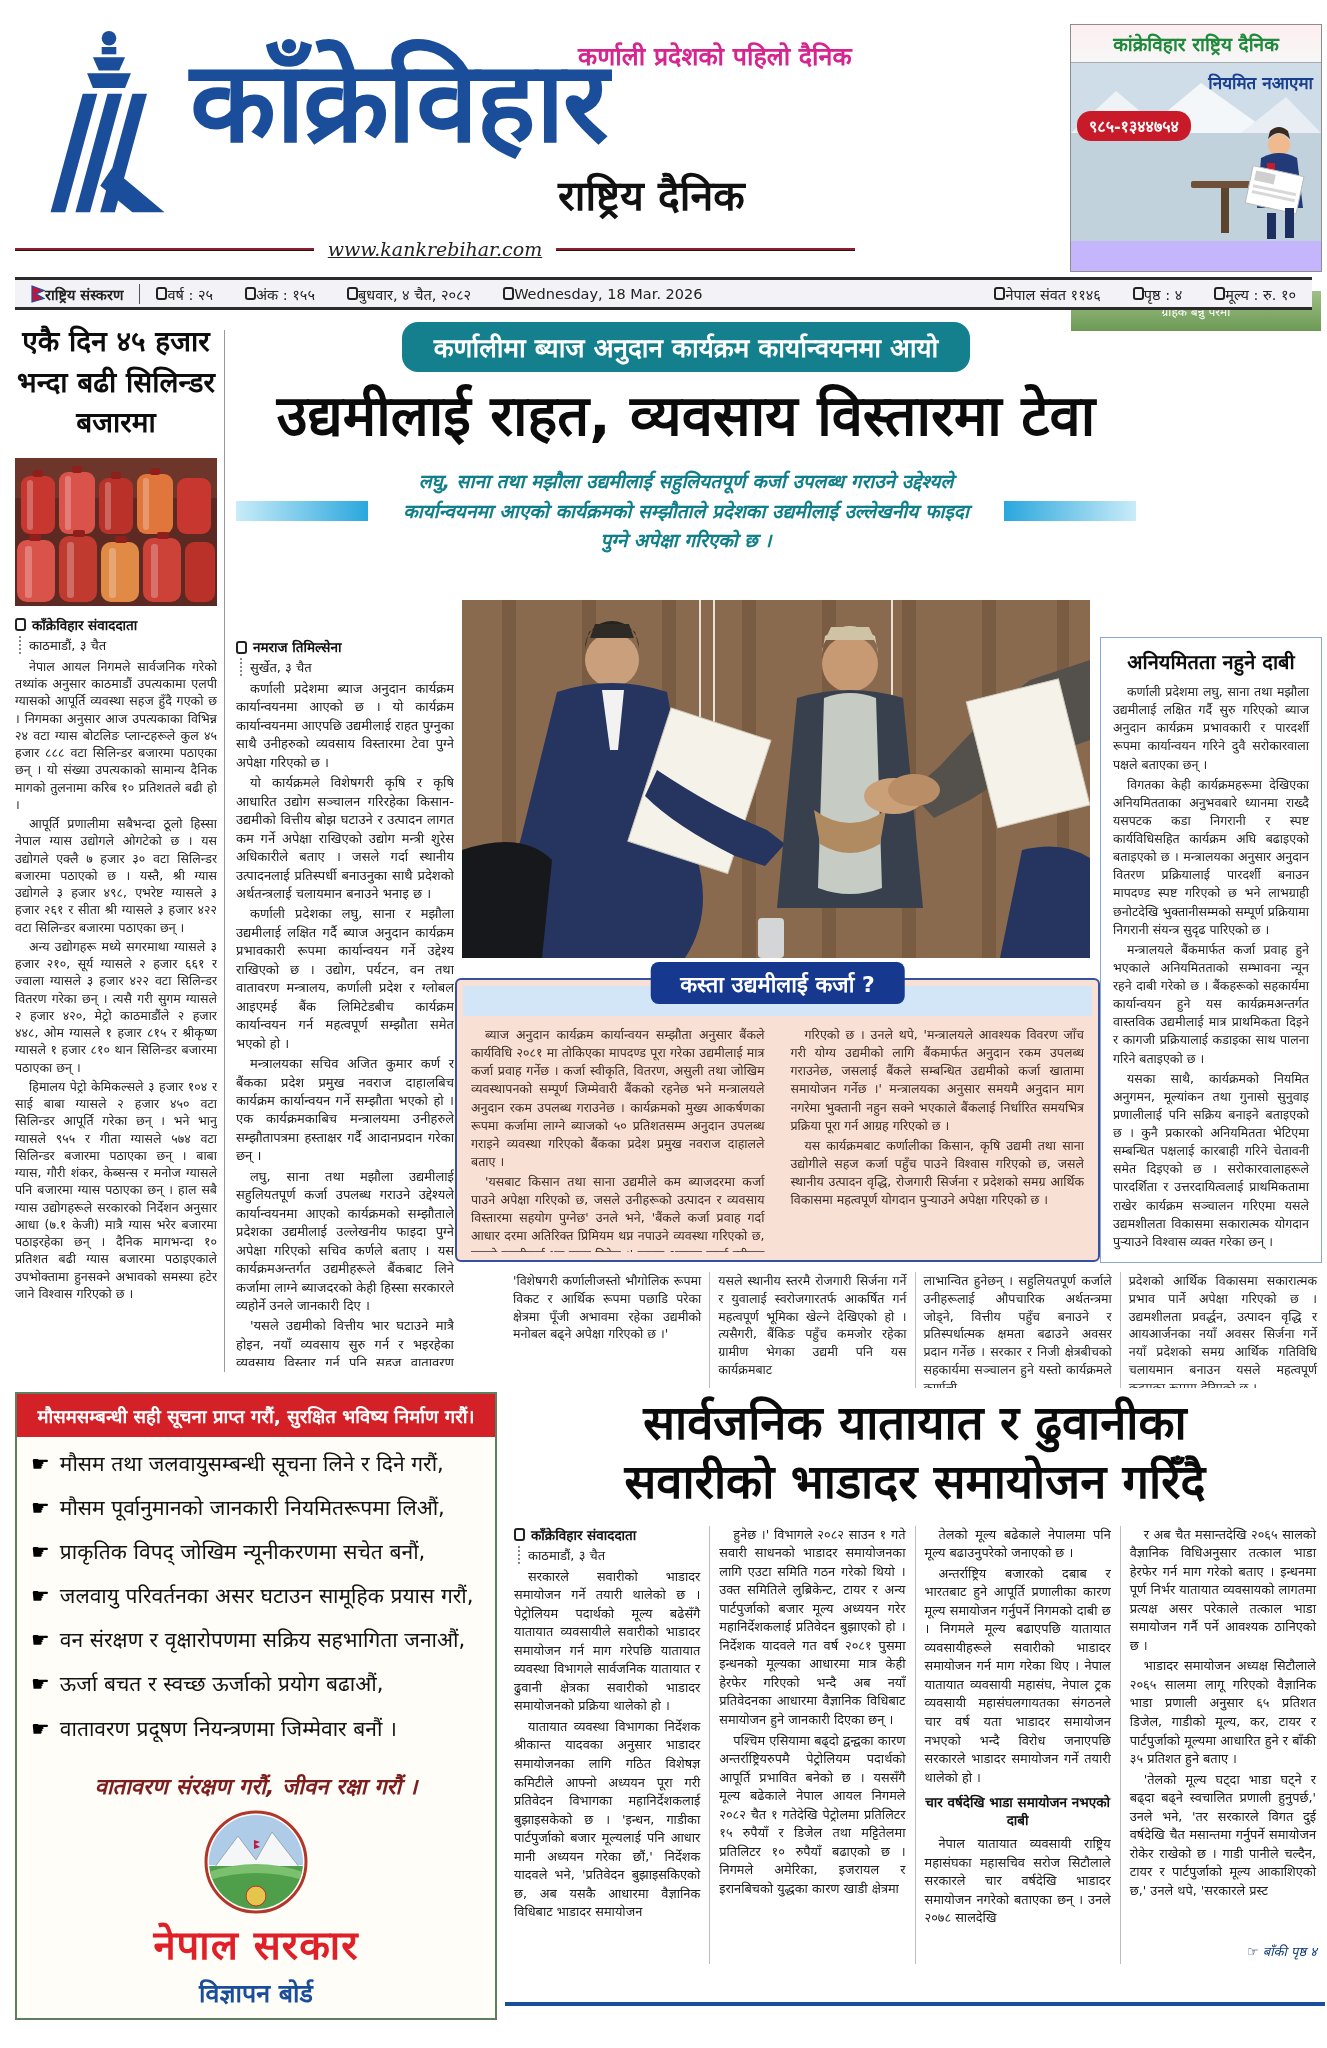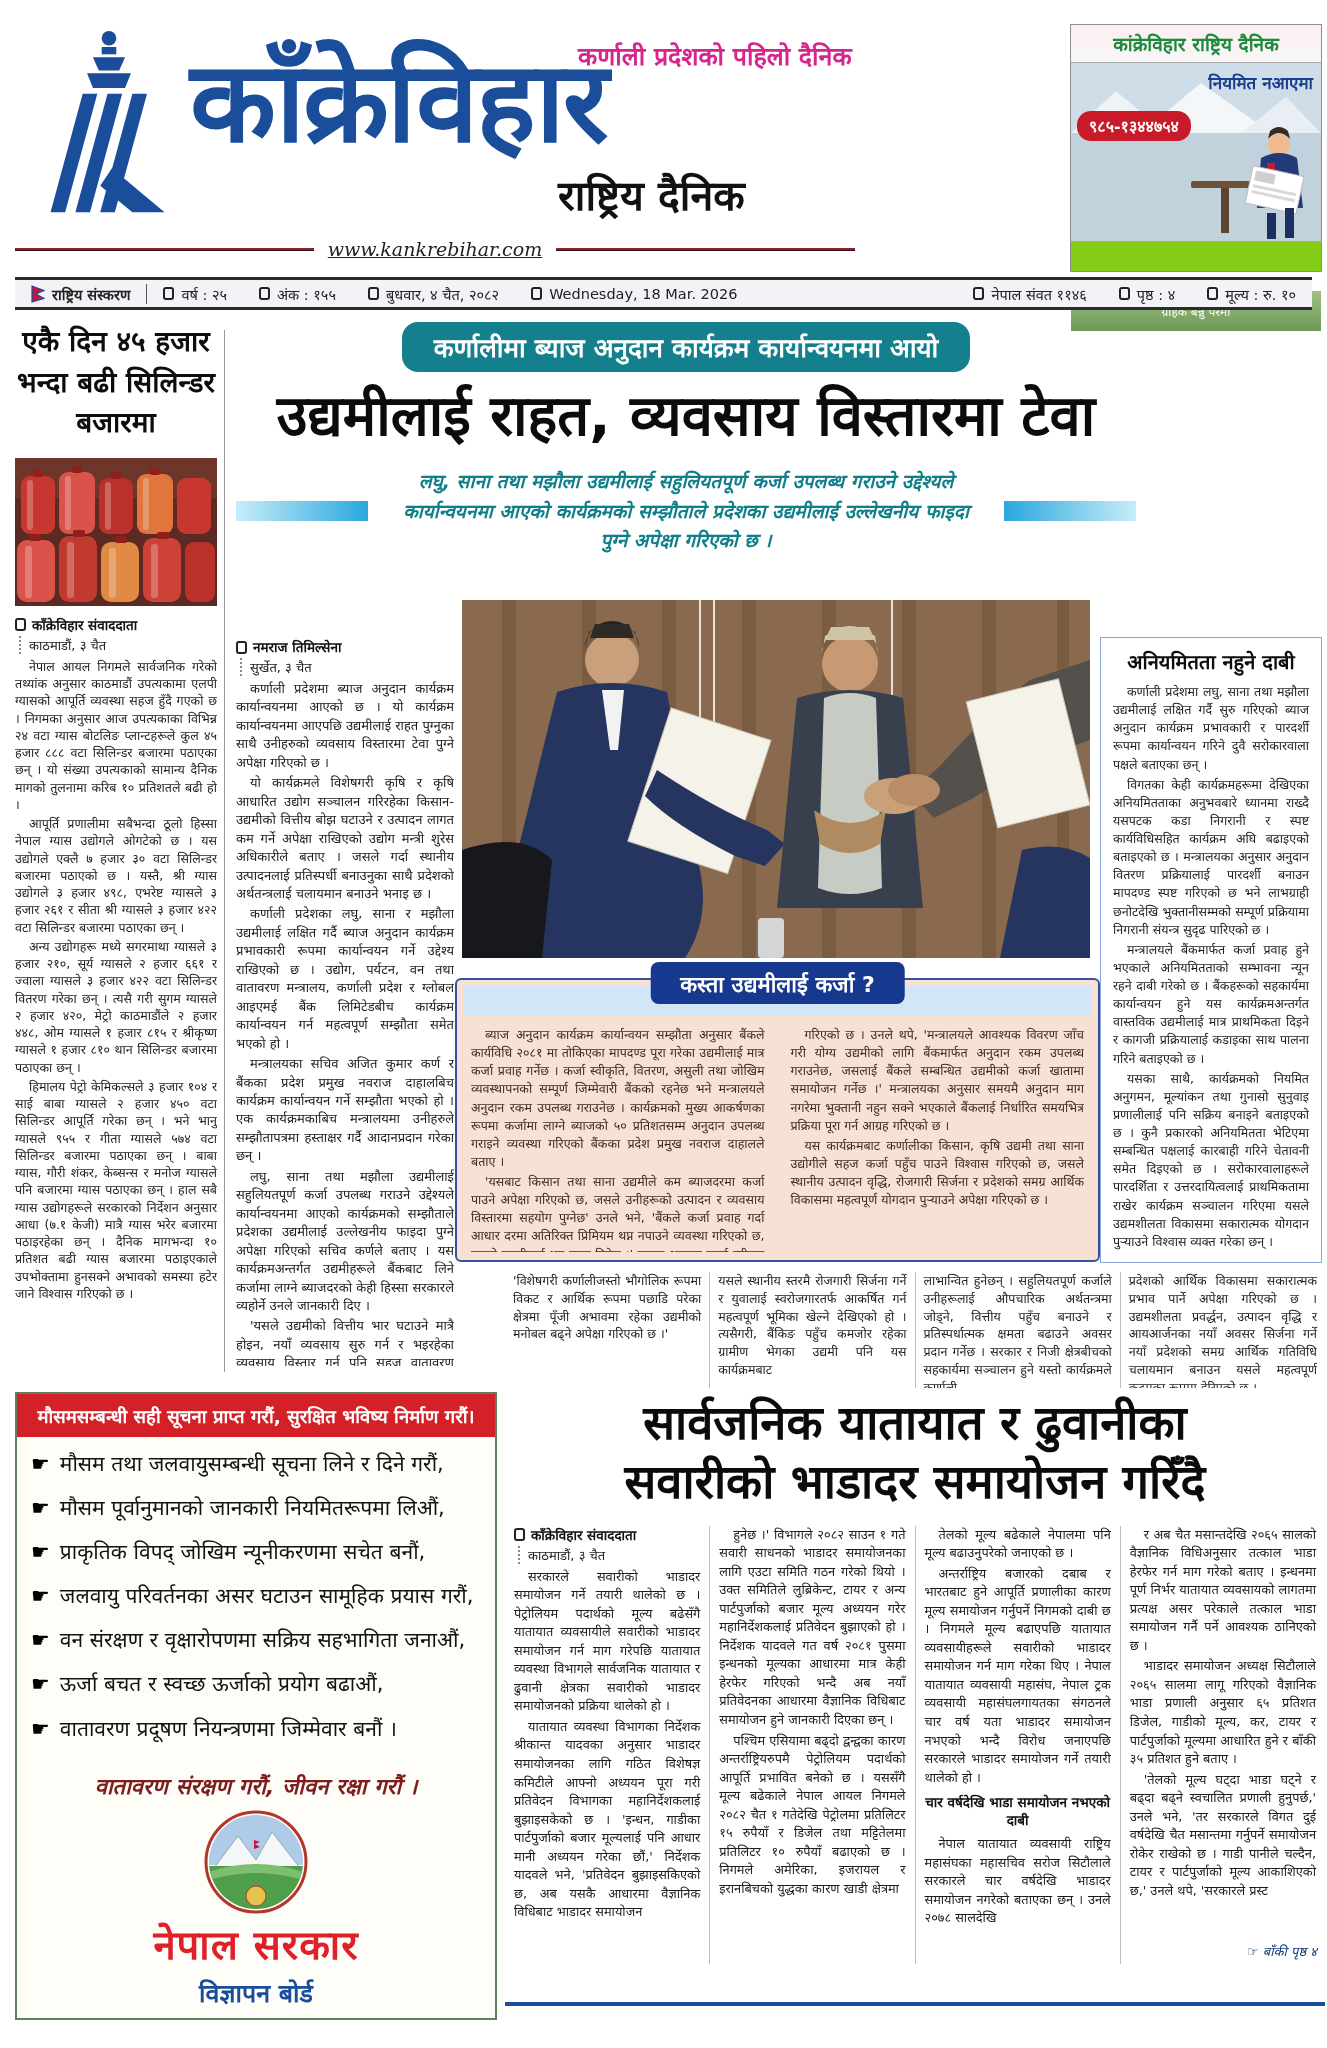--- a/index.html
+++ b/index.html
@@ -12,36 +12,36 @@
   .logo-svg { position:absolute; left:34px; top:28px; width:150px; height:190px; }
   .mast-title { position:absolute; left:190px; top:18px; width:880px; font-size:112px; font-weight:bold;
                 color:#1a4e9b; letter-spacing:-2px; line-height:1.5; white-space:nowrap; }
   .mast-tagline { position:absolute; left:578px; top:38px; font-size:25px; font-weight:bold; color:#d6258f; white-space:nowrap; }
   .mast-daily { position:absolute; left:558px; top:166px; font-size:41px; font-weight:bold; color:#111; white-space:nowrap; }
   .site-row { position:absolute; left:15px; top:238px; width:840px; display:flex; align-items:center; }
   .site-rule { flex:1; height:0; border-top:2px solid #8c1f2f; border-bottom:1px solid #30100f; }
   .site-url { padding:0 14px; font-family:"DejaVu Serif", serif; font-style:italic; font-size:19px; color:#222; }
 
   
-  .subad { position:absolute; left:1070px; top:24px; width:252px; height:248px; border:1px solid #8d8d8d; background:#84cc16; }
+  .subad { position:absolute; left:1070px; top:24px; width:252px; height:248px; border:1px solid #8d8d8d; background:#c4b5fd; }
   .subad-head { height:38px; display:flex; align-items:center; justify-content:center;
                 background:linear-gradient(180deg,#fdeef0,#f7f7f7); border-bottom:1px solid #aaa; }
   .subad-head span { font-size:19px; font-weight:bold; color:#1f8a3c; }
   .subad-scene { position:relative; height:228px; overflow:hidden; }
   .subad-notice { position:absolute; right:8px; top:8px; font-size:17px; font-weight:bold; color:#1a3f8f; }
   .subad-phone { position:absolute; left:6px; top:48px; background:#c81a28; color:#fff; font-weight:bold;
                  font-size:16px; padding:4px 12px; border-radius:14px; }
   .subad-foot { height:40px; background:linear-gradient(180deg,#9fbf86,#6c9a55); display:flex; align-items:center; justify-content:center; }
   .subad-foot span { color:#fff; font-size:12px; }
 
   
   .infobar { position:absolute; left:15px; top:277px; width:1297px; height:33px; background:#f3f3f7;
              border-top:3px solid #2b2b2b; border-bottom:3px solid #2b2b2b;
              display:flex; align-items:center; font-size:14.5px; color:#222; }
-  .ib-item { display:flex; align-items:center; gap:7px; padding:0 16px; white-space:nowrap; }
+  .ib-item { display:flex; align-items:center; padding:0 16px; white-space:nowrap; }
   .ib-edition { border-right:1.5px solid #555; font-weight:bold; }
   .sqbox { display:inline-block; width:11px; height:13px; border:2px solid #222; border-radius:3px; }
   .flag-svg { width:14px; height:18px; }
   .ib-sp { flex:1; }
 
   
   .vrule-left { position:absolute; left:224px; top:330px; height:1042px; border-left:1px solid #9a9a9a; }
 
   
   .gas { position:absolute; left:15px; top:322px; width:202px; height:1052px; overflow:hidden; }

